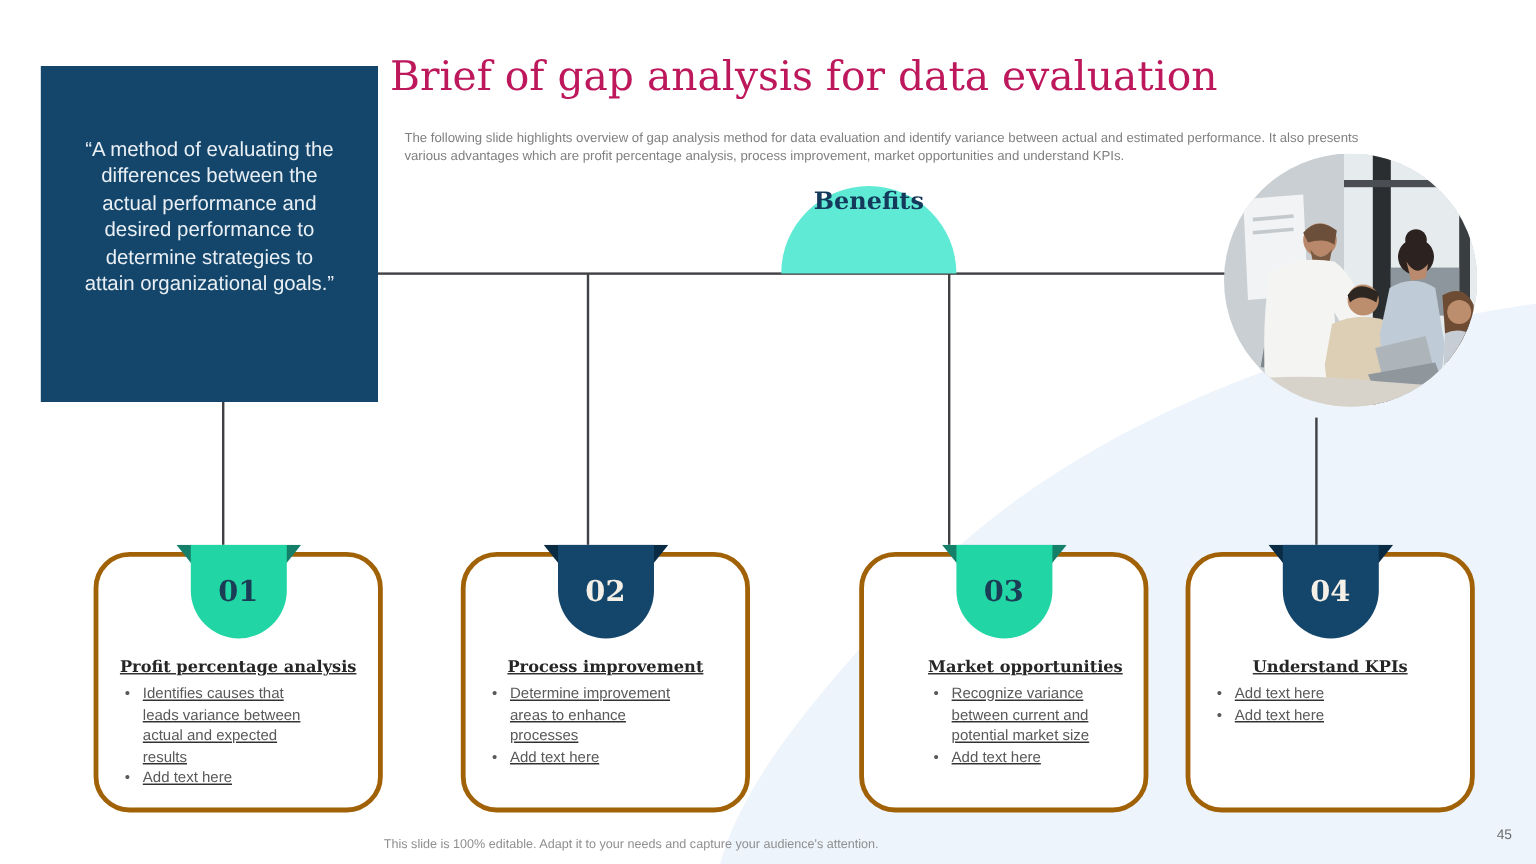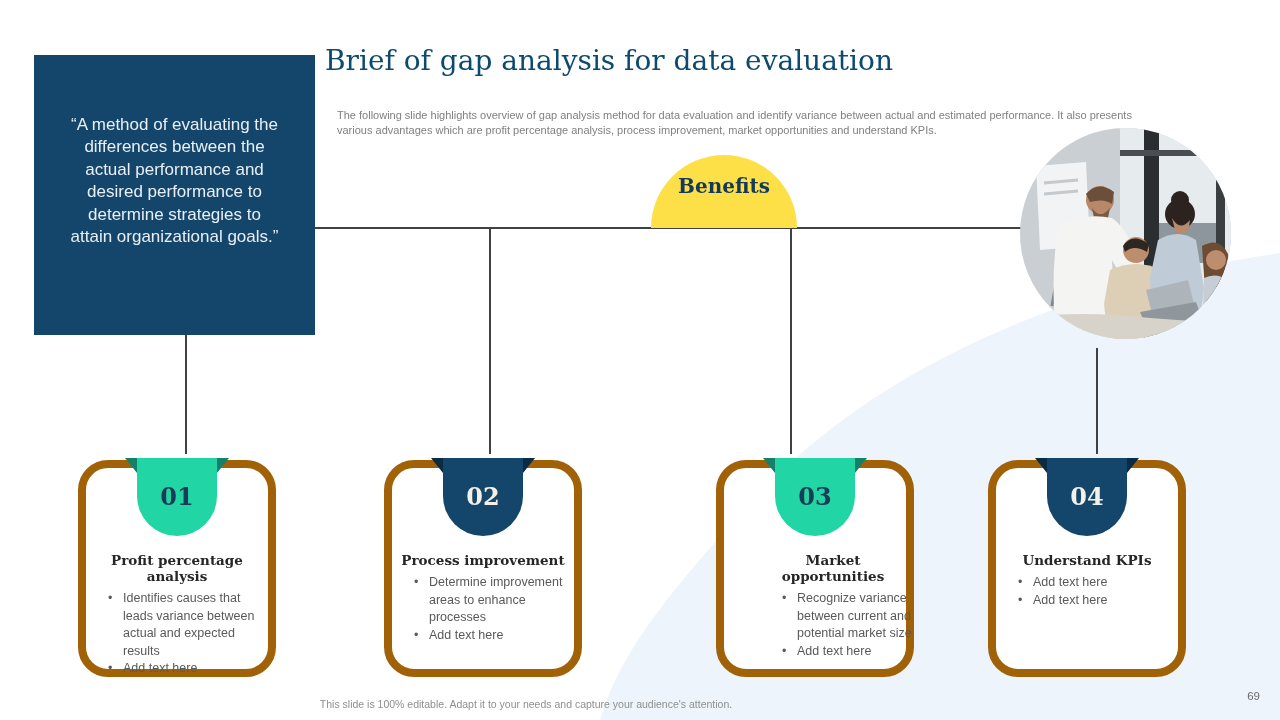--- a/index.html
+++ b/index.html
@@ -21,45 +21,45 @@
     position:absolute; left:34px; top:55px; width:281px; height:280px;
     background:#14466B; z-index:2; display:flex; align-items:center; justify-content:center;
     box-sizing:border-box; padding:0 18px 28px 18px;
   }
   .quote-box p {
     margin:16px; color:#E9EFF4; font-size:17px; line-height:22.5px; text-align:center;
   }
 
   .page-title {
     position:absolute; left:325px; top:44px; margin:0; z-index:2;
-    font-family:"DejaVu Serif", serif; font-weight:500; font-size:28px; color:#0c4a6e;
+    font-family:"DejaVu Serif", serif; font-weight:500; font-size:34px; color:#be185d;
   }
   .subtitle {
     position:absolute; left:325px; top:96px; width:795px; margin:12px; z-index:2;
     font-size:11px; line-height:14.5px; color:#808080;
   }
 
   .benefits {
     position:absolute; left:651px; top:155px; width:146px; height:73px; z-index:2;
-    background:#fde047; border-radius:73px 73px 0 0;
-    display:flex; align-items:center; justify-content:center;
+    background:#5eead4; border-radius:73px 73px 0 0;
+    display:flex; align-items:flex-start; justify-content:center;
   }
   .benefits span {
     font-family:"DejaVu Serif", serif; font-weight:bold; font-size:20px; color:#14395A;
     padding-bottom:12px;
   }
 
   .photo {
     position:absolute; left:1020px; top:128px; width:211px; height:211px; z-index:2;
     border-radius:50%; overflow:hidden;
   }
 
   .card {
-    position:absolute; top:460px; width:198px; height:217px; z-index:2;
-    background:#ffffff; border:8px solid #a16207; border-radius:30px; box-sizing:border-box;
+    position:absolute; top:460px; width:241px; height:217px; z-index:2;
+    background:#ffffff; border:4px solid #a16207; border-radius:30px; box-sizing:border-box;text-decoration:underline;
   }
   .card.c1 { left:78px; }
   .card.c2 { left:384px; }
   .card.c3 { left:716px;padding-left:36px; }
   .card.c4 { left:988px; }
 
   .ribbon { position:absolute; top:-10px; left:50%; transform:translateX(-50%);
             width:104px; height:82px; z-index:3; }
   .ribbon svg { position:absolute; left:0; top:0; }
   .ribbon .num {
@@ -216,15 +216,15 @@
       <span class="num">04</span>
     </div>
     <h3>Understand KPIs</h3>
     <ul>
       <li>Add text here</li>
       <li>Add text here</li>
     </ul>
   </section>
 
   <p class="footer">This slide is 100% editable. Adapt it to your needs and capture your audience's attention.</p>
-  <p class="pagenum">69</p>
+  <p class="pagenum">45</p>
 
 </div>
 
 </body></html>

